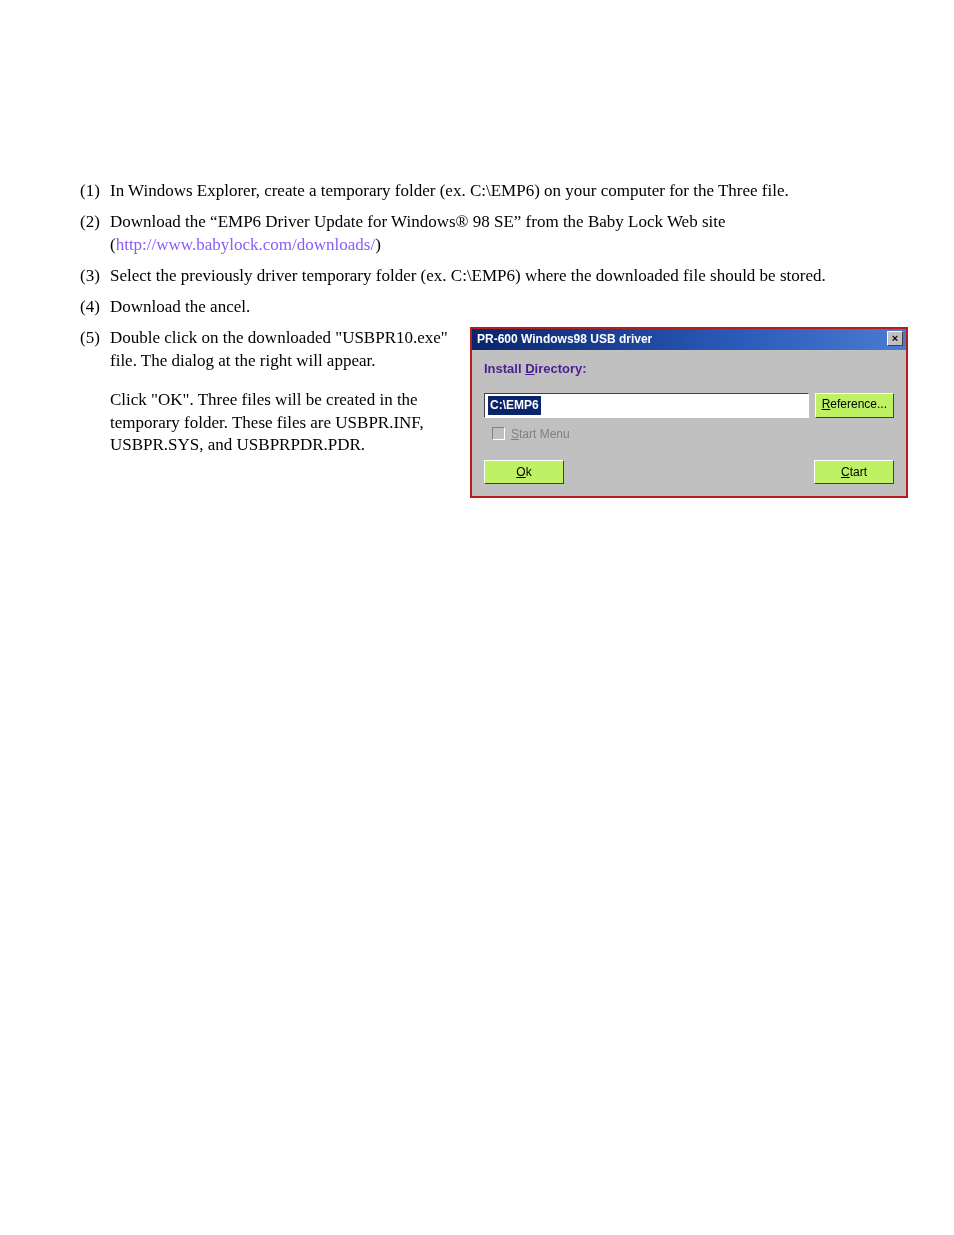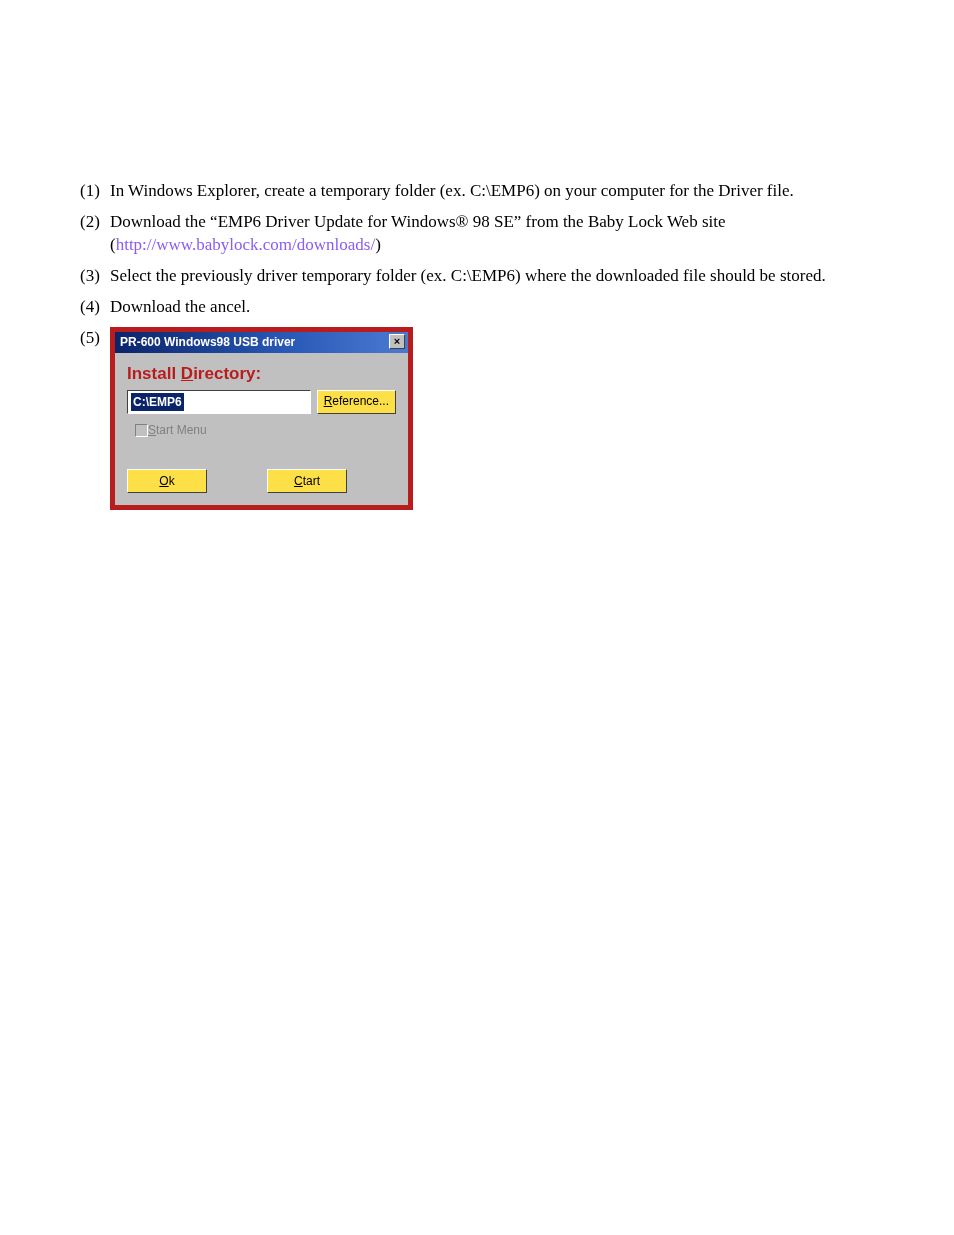--- a/index.html
+++ b/index.html
@@ -37,22 +37,22 @@
   .row5 .left {
     flex: 0 0 350px;
   }
   .row5 .right {
     flex: 0 0 380px;
   }
   .para-gap { height: 16px; }
 
   
   .dialog {
-    width: 303px;
-    border: 5px solid #b91c1c;
+    width: 438px;
+    border: 2px solid #b91c1c;
     background: #c0c0c0;
     font-family: Tahoma, Arial, sans-serif;
     font-size: 12px;
     box-sizing: border-box;
   }
   .titlebar {
     background: linear-gradient(to right, #0a246a, #2a5ab8 60%, #4a7ad0);
     color: #fff;
     font-weight: bold;
     font-size: 12px;
@@ -76,23 +76,23 @@
     line-height: 12px;
     text-align: center;
     cursor: pointer;
     box-sizing: border-box;
   }
   .dlgbody {
     padding: 10px 12px 12px 12px;
   }
   .dlglabel {
     font-weight: bold;
-    color: #b91c1c;
-    margin-bottom: 4px;
-    font-size: 17px;
+    color: #4c1d95;
+    margin-bottom: 16px;
+    font-size: 13px;
   }
   .dirrow {
     display: flex;
     gap: 6px;
     align-items: stretch;
     margin-bottom: 8px;
   }
   .dirinput {
     flex: 1;
     border-top: 1px solid #404040;
@@ -105,70 +105,71 @@
   }
   .dirinput .sel {
     background: #0a246a;
     color: #fff;
     font-weight: bold;
     padding: 1px 2px;
     display: inline-block;
     text-align: right;
   }
   .win-btn {
-    background: #fde047;
+    background: #bef264;
     border-top: 1px solid #fff;
     border-left: 1px solid #fff;
     border-right: 1px solid #404040;
     border-bottom: 1px solid #404040;
     padding: 2px 6px;
     font-family: Tahoma, Arial, sans-serif;
     font-size: 12px;
     color: #000;
     cursor: pointer;
     min-width: 68px;
     text-align: center;
     box-sizing: border-box;
   }
   .checkrow {
     display: flex;
     align-items: center;
+    gap: 6px;
     margin: 3px 0 5px 8px;
     color: #808080;
   }
   .checkbox-disabled {
     width: 13px;
     height: 13px;
     background: #c0c0c0;
     border-top: 1px solid #808080;
     border-left: 1px solid #808080;
     border-right: 1px solid #fff;
     border-bottom: 1px solid #fff;
     box-sizing: border-box;
   }
   .btnrow {
     display: flex;
-    justify-content: flex-start;
+    justify-content: space-between;
     gap: 60px;
-    margin-top: 31px;
+    margin-top: 18px;
   }
   .btnrow .win-btn {
     width: 80px;
     padding: 3px 0;
   }
   .ul { text-decoration: underline; }
 </style>
 </head>
 <body>
 
 <div class="page">
 
   <div class="list-item">
     <div class="list-num">(1)</div>
-    <div class="list-body">In Windows Explorer, create a temporary folder (ex. C:\EMP6) on your computer for the Driver file.</div>
+    <div class="list-body">In Windows Explorer, create a temporary folder (ex. C:\EMP6) on your computer for the Three file.</div>
   </div>
 
   <div class="list-item">
     <div class="list-num">(2)</div>
     <div class="list-body">
       <span>Download the “EMP6 Driver Update for Windows® 98 SE” from the Baby Lock Web site (</span><a class="link" href="#">http://www.babylock.com/downloads/</a><span>)</span>
     </div>
   </div>
 
   <div class="list-item">
@@ -177,20 +178,25 @@
   </div>
 
   <div class="list-item">
     <div class="list-num">(4)</div>
     <div class="list-body">Download the ancel.</div>
   </div>
 
   <div class="list-item">
     <div class="list-num">(5)</div>
     <div class="list-body row5">
+      <div class="left">
+        <div>Double click on the downloaded "USBPR10.exe" file. The dialog at the right will appear.</div>
+        <div class="para-gap"></div>
+        <div>Click "OK".  Three files will be created in the temporary folder. These files are USBPR.INF, USBPR.SYS, and USBPRPDR.PDR.</div>
+      </div>
       <div class="right">
         <div class="dialog">
           <div class="titlebar">
             <span>PR-600 Windows98 USB driver</span>
             <span class="closebtn">×</span>
           </div>
           <div class="dlgbody">
             <div class="dlglabel">
               <span>Install </span><span class="ul">D</span><span>irectory:</span>
             </div>

